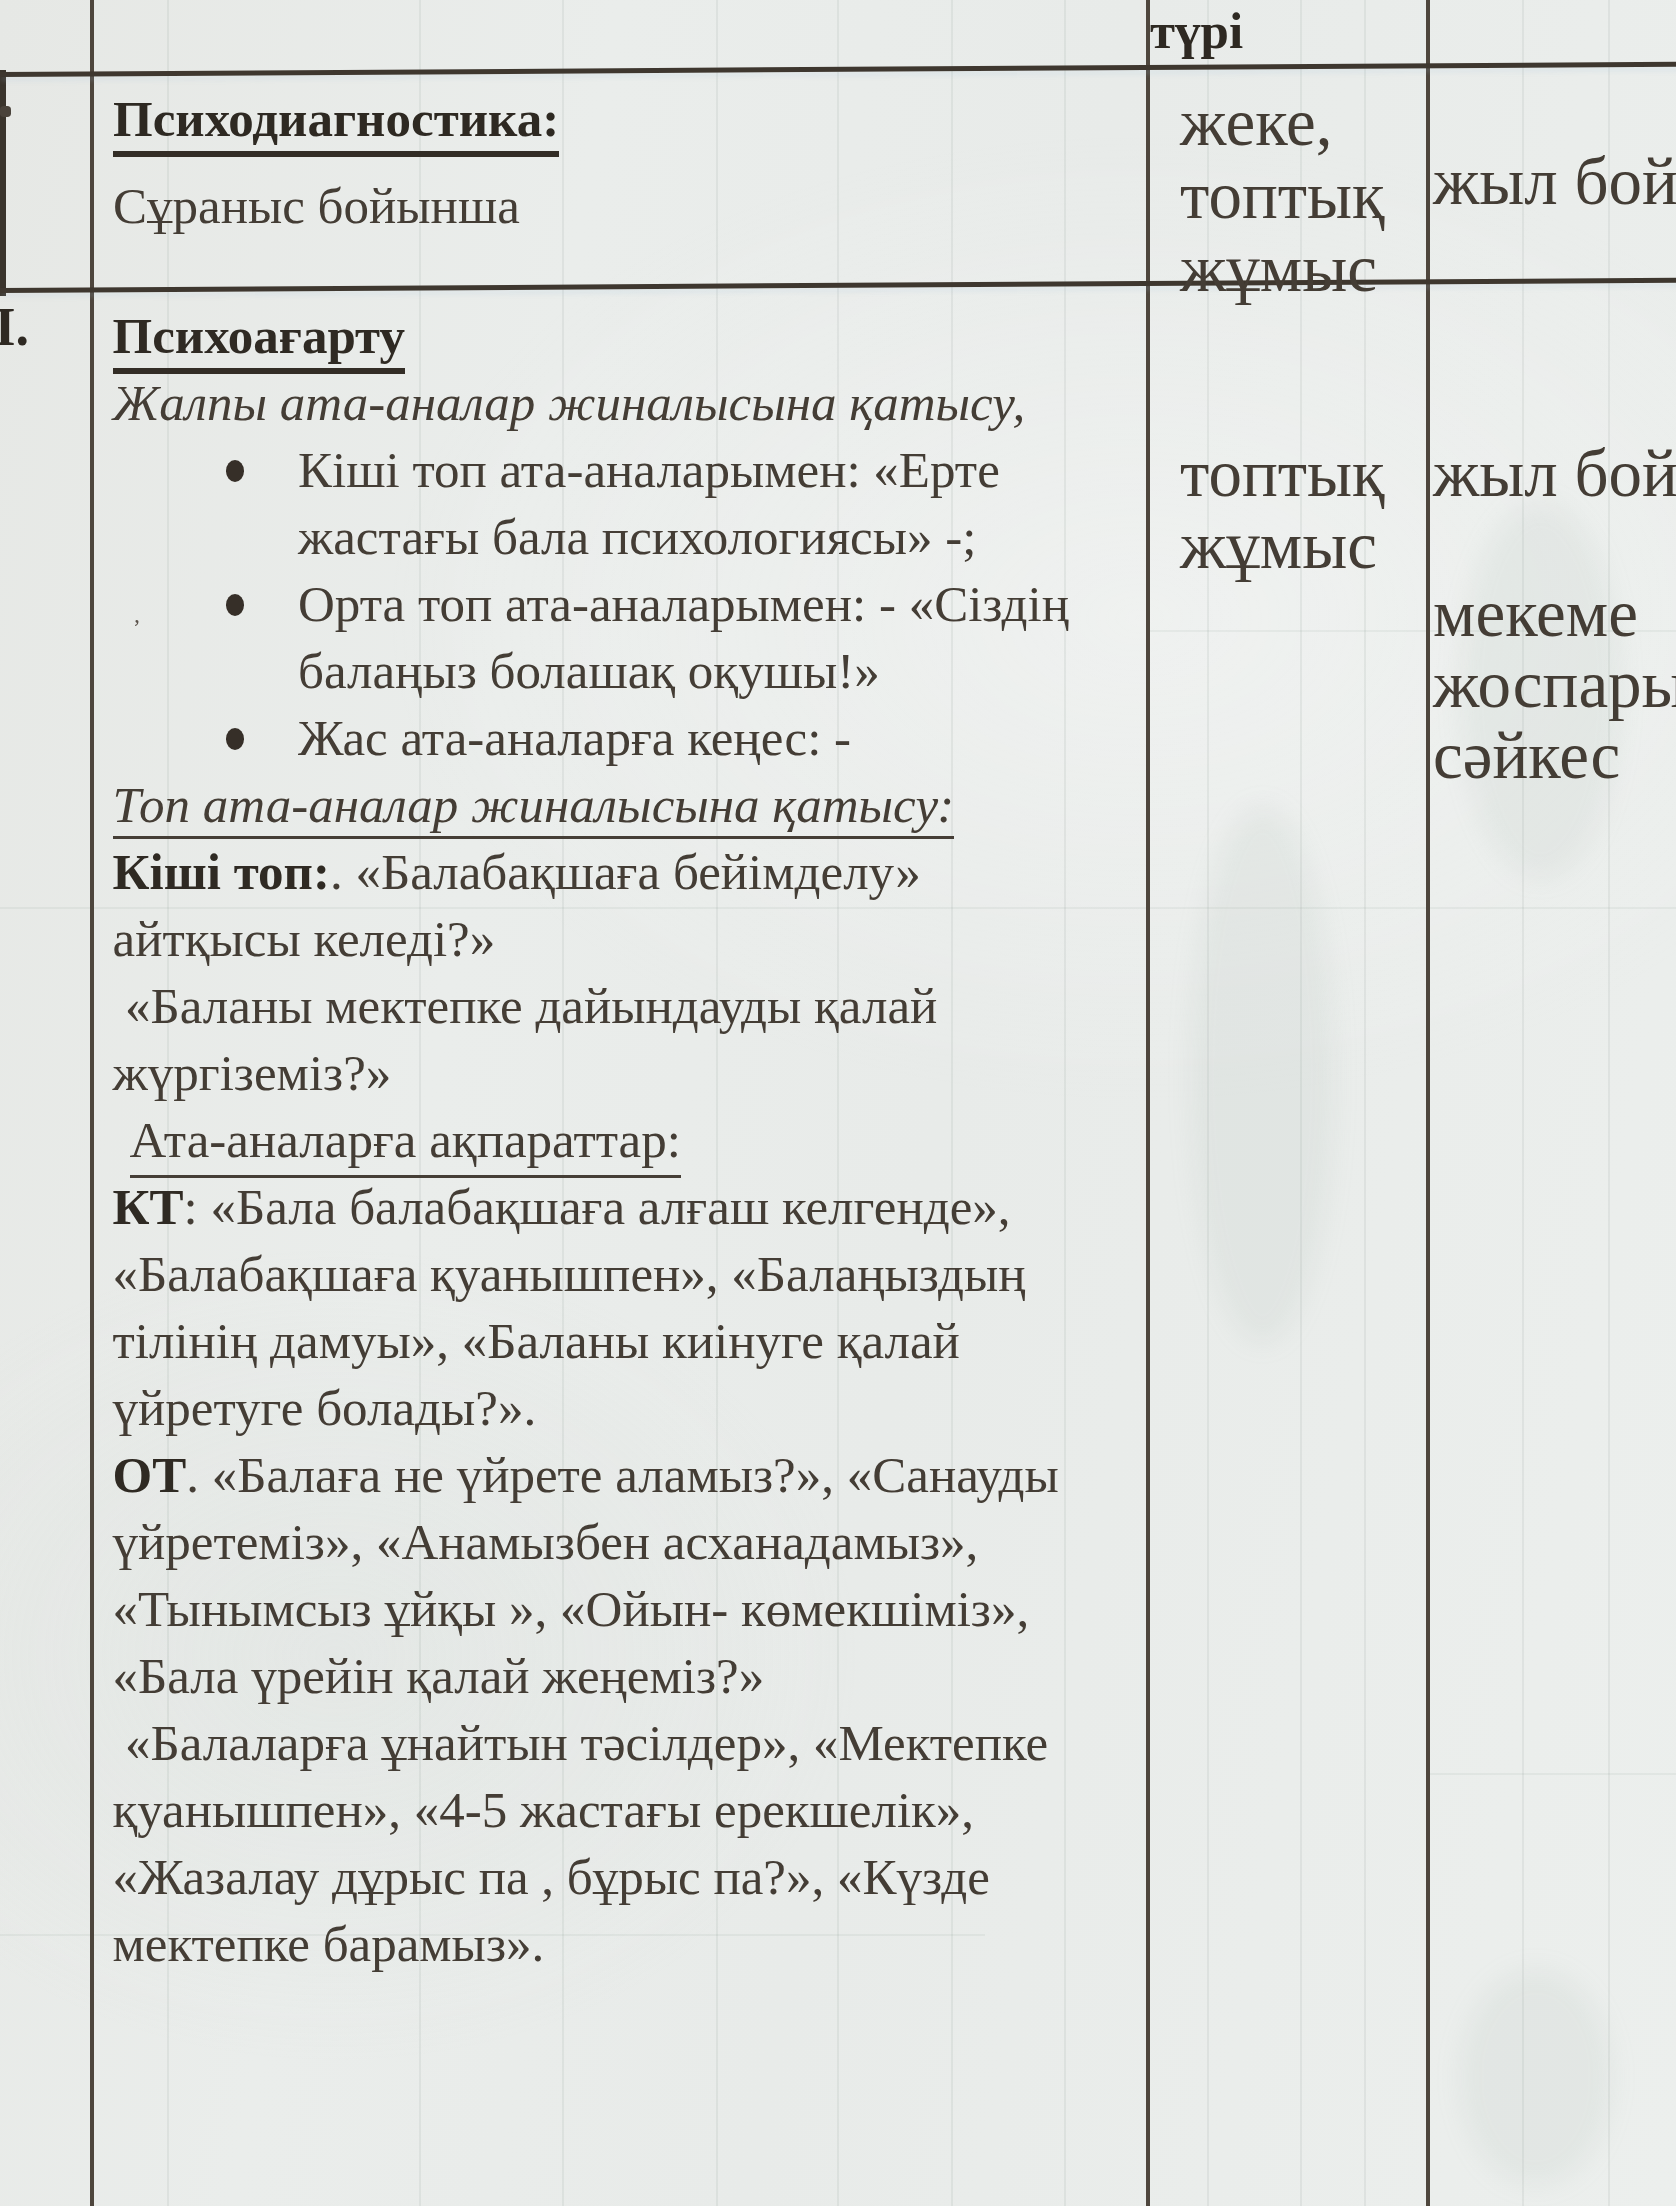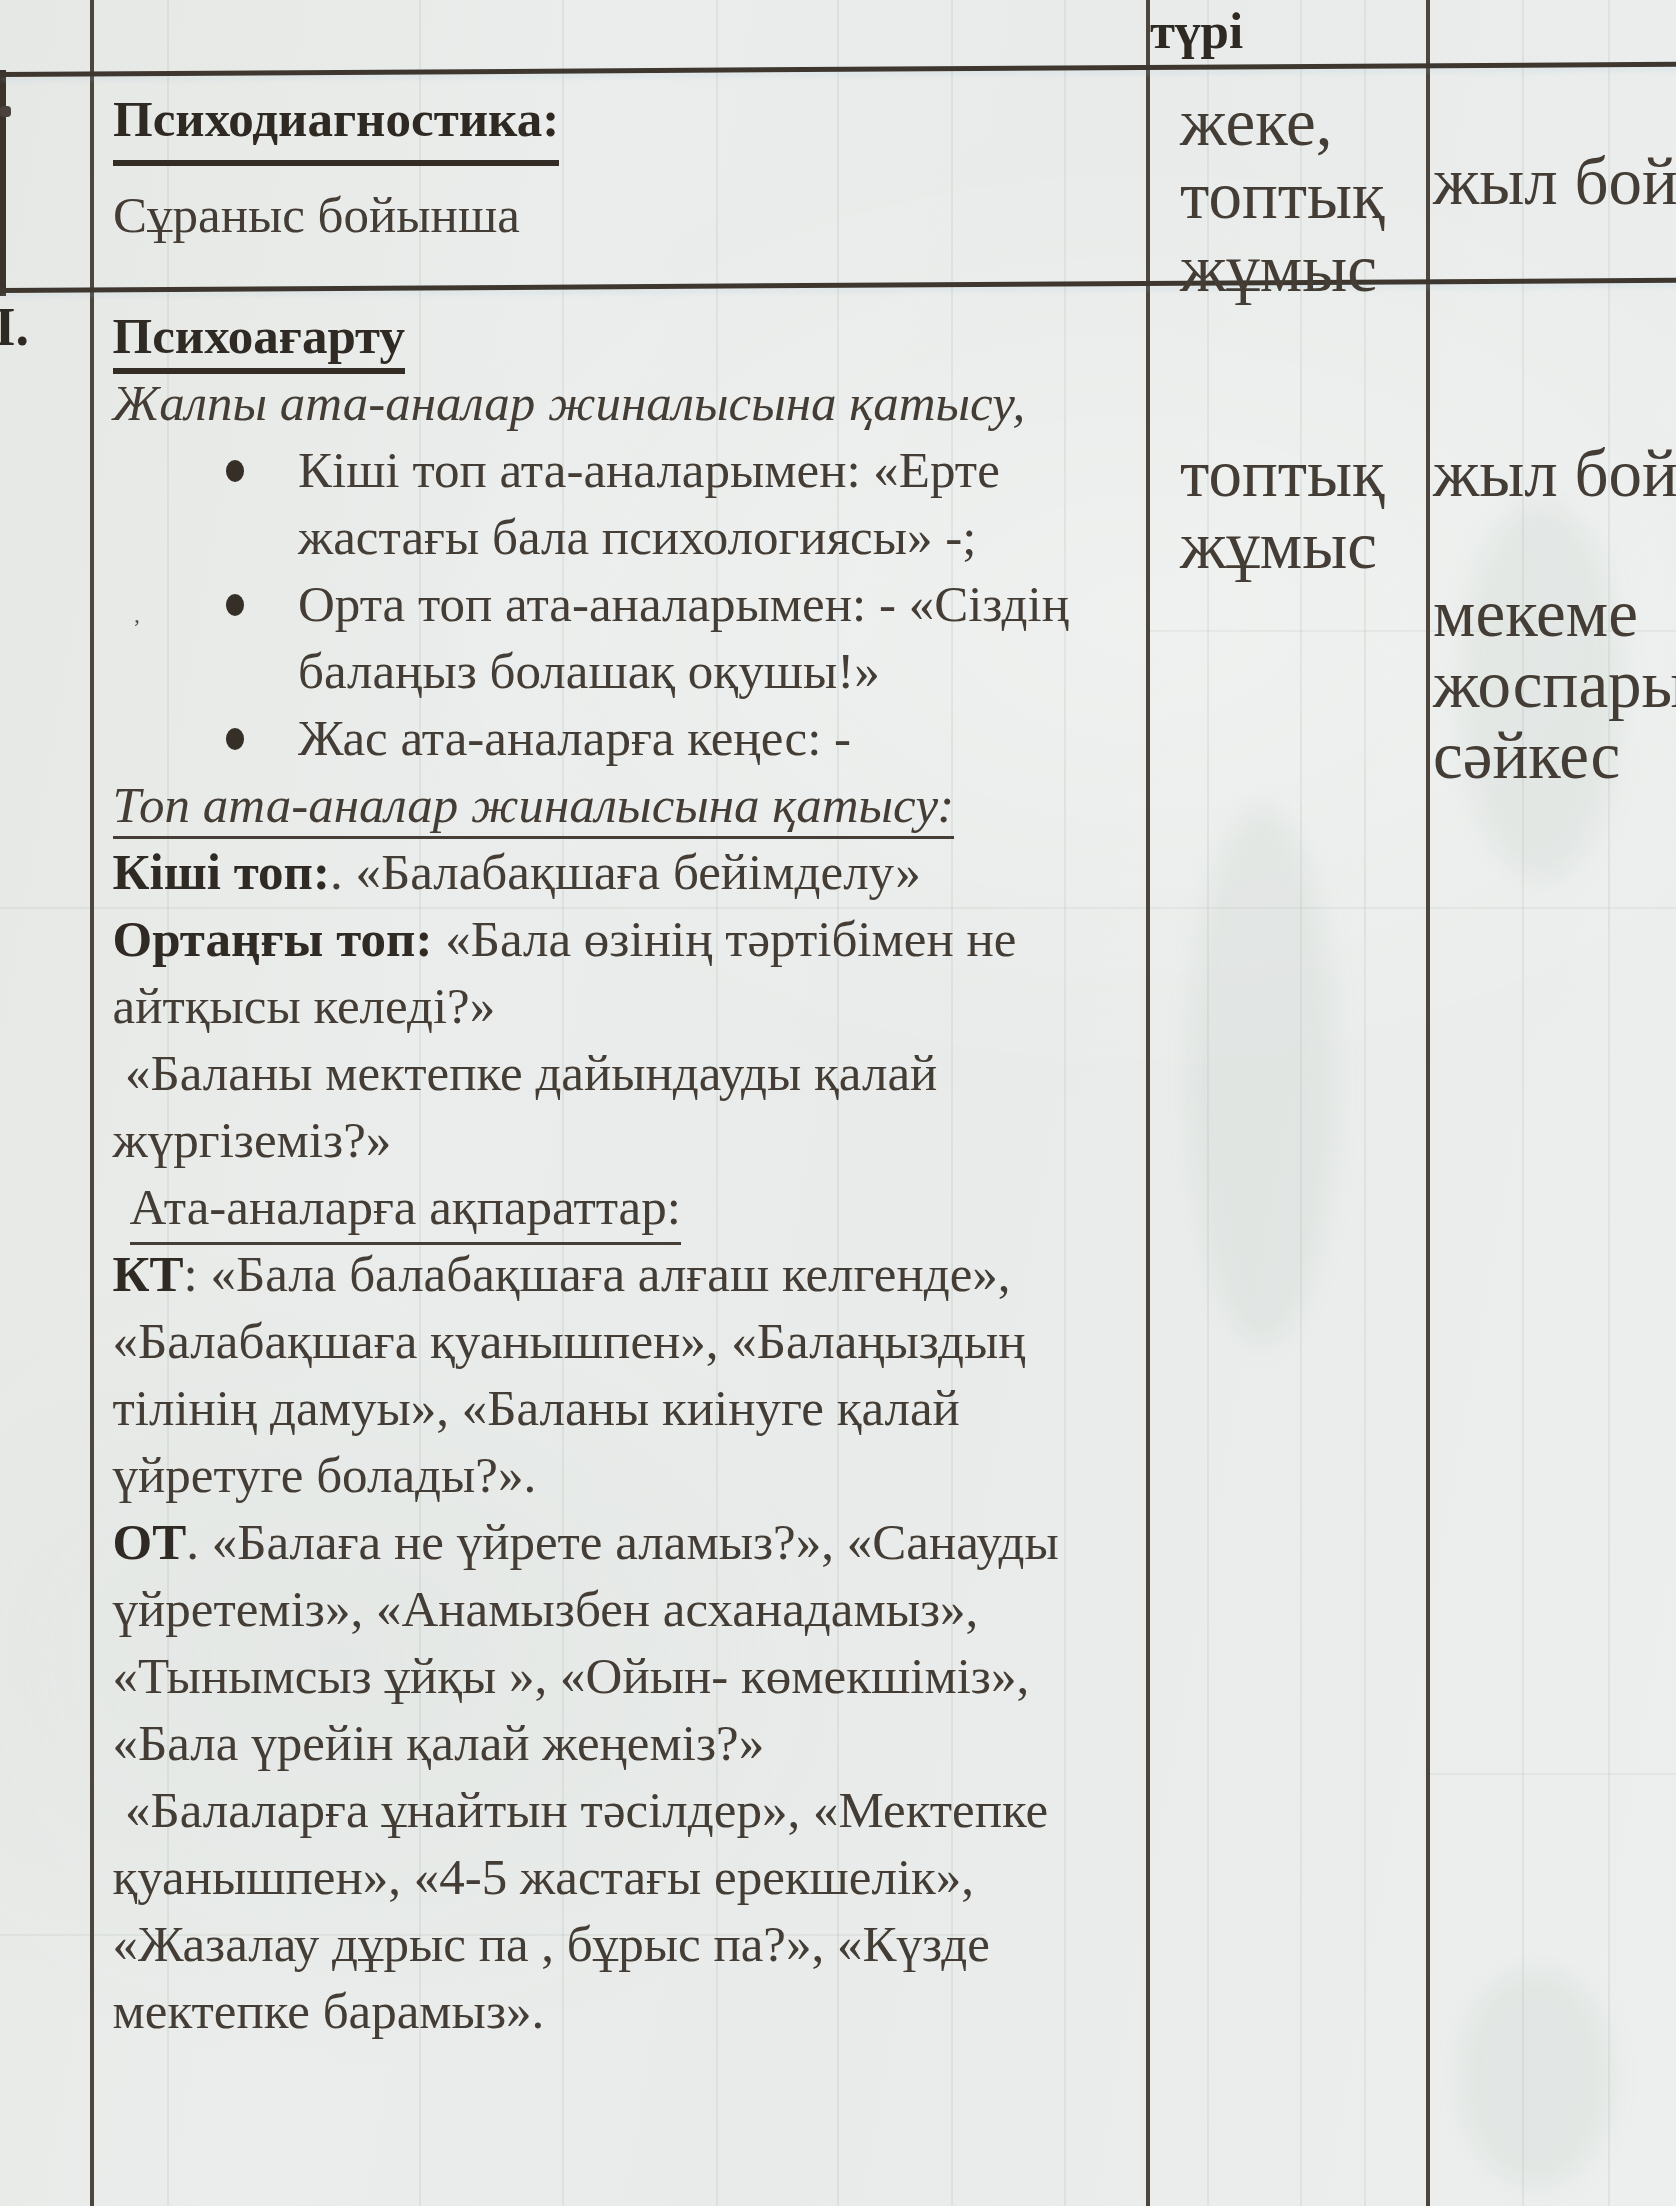--- a/index.html
+++ b/index.html
@@ -25,21 +25,21 @@
   .edge-line{position:absolute;left:0;width:6.3px;background:#3a342c;}
 
   
   .cell{position:absolute;}
   .center{}
   .t{font-size:51px;white-space:nowrap;}
   .bold{font-weight:bold;color:#2e2922;}
   .cline{height:73px;line-height:73px;font-size:67px;white-space:nowrap;}
 
   
-  .title-u{border-bottom:6.3px solid #332d26;padding-bottom:12px;}
+  .title-u{border-bottom:6.3px solid #332d26;padding-bottom:3px;}
 
   
   #main-lines{position:absolute;left:100px;top:303px;width:1057px;}
   .line{position:relative;height:67px;line-height:67px;font-size:51px;white-space:nowrap;padding-left:12.5px;color:#443d35;}
   .line .pfx{font-weight:bold;color:#2f2a23;}
   .line.h .txt{font-weight:bold;color:#2f2a23;border-bottom:6.3px solid #332d26;padding-bottom:3.6px;}
   .line.i{font-style:italic;}
   .line.iu{font-style:italic;}
   .line.iu .txt{border-bottom:3.6px solid #453e36;padding-bottom:2.7px;}
   .line.u .txt{border-bottom:3.6px solid #453e36;padding-bottom:7px;margin-left:17px;}
@@ -110,21 +110,20 @@
 <div id="main-lines">
     <div class="line h"><span class="txt">Психоағарту</span></div>
     <div class="line i"><span class="txt">Жалпы ата-аналар жиналысына қатысу,</span></div>
     <div class="line b1"><span class="txt">Кіші топ ата-аналарымен: «Ерте</span></div>
     <div class="line c"><span class="txt">жастағы бала психологиясы» -;</span></div>
     <div class="line b1"><span class="txt">Орта топ ата-аналарымен: - «Сіздің</span></div>
     <div class="line c"><span class="txt">балаңыз болашақ оқушы!»</span></div>
     <div class="line b1"><span class="txt">Жас ата-аналарға кеңес: -</span></div>
     <div class="line iu"><span class="txt">Топ ата-аналар жиналысына қатысу:</span></div>
     <div class="line"><span class="txt"><b class="pfx">Кіші топ:</b>. «Балабақшаға бейімделу»</span></div>
-    <div class="line"><span class="txt"><b class="pfx">Ортаңғы  топ:</b> «Бала өзінің тәртібімен не</span></div>
     <div class="line"><span class="txt">айтқысы келеді?»</span></div>
     <div class="line ind"><span class="txt">«Баланы мектепке дайындауды қалай</span></div>
     <div class="line"><span class="txt">жүргіземіз?»</span></div>
     <div class="line u"><span class="txt">Ата-аналарға ақпараттар:</span></div>
     <div class="line"><span class="txt"><b class="pfx">КТ</b>:  «Бала балабақшаға алғаш келгенде»,</span></div>
     <div class="line"><span class="txt">«Балабақшаға қуанышпен»,  «Балаңыздың</span></div>
     <div class="line"><span class="txt">тілінің дамуы»,  «Баланы киінуге қалай</span></div>
     <div class="line"><span class="txt">үйретуге болады?».</span></div>
     <div class="line"><span class="txt"><b class="pfx">ОТ</b>.  «Балаға не үйрете аламыз?», «Санауды</span></div>
     <div class="line"><span class="txt">үйретеміз», «Анамызбен асханадамыз»,</span></div>

